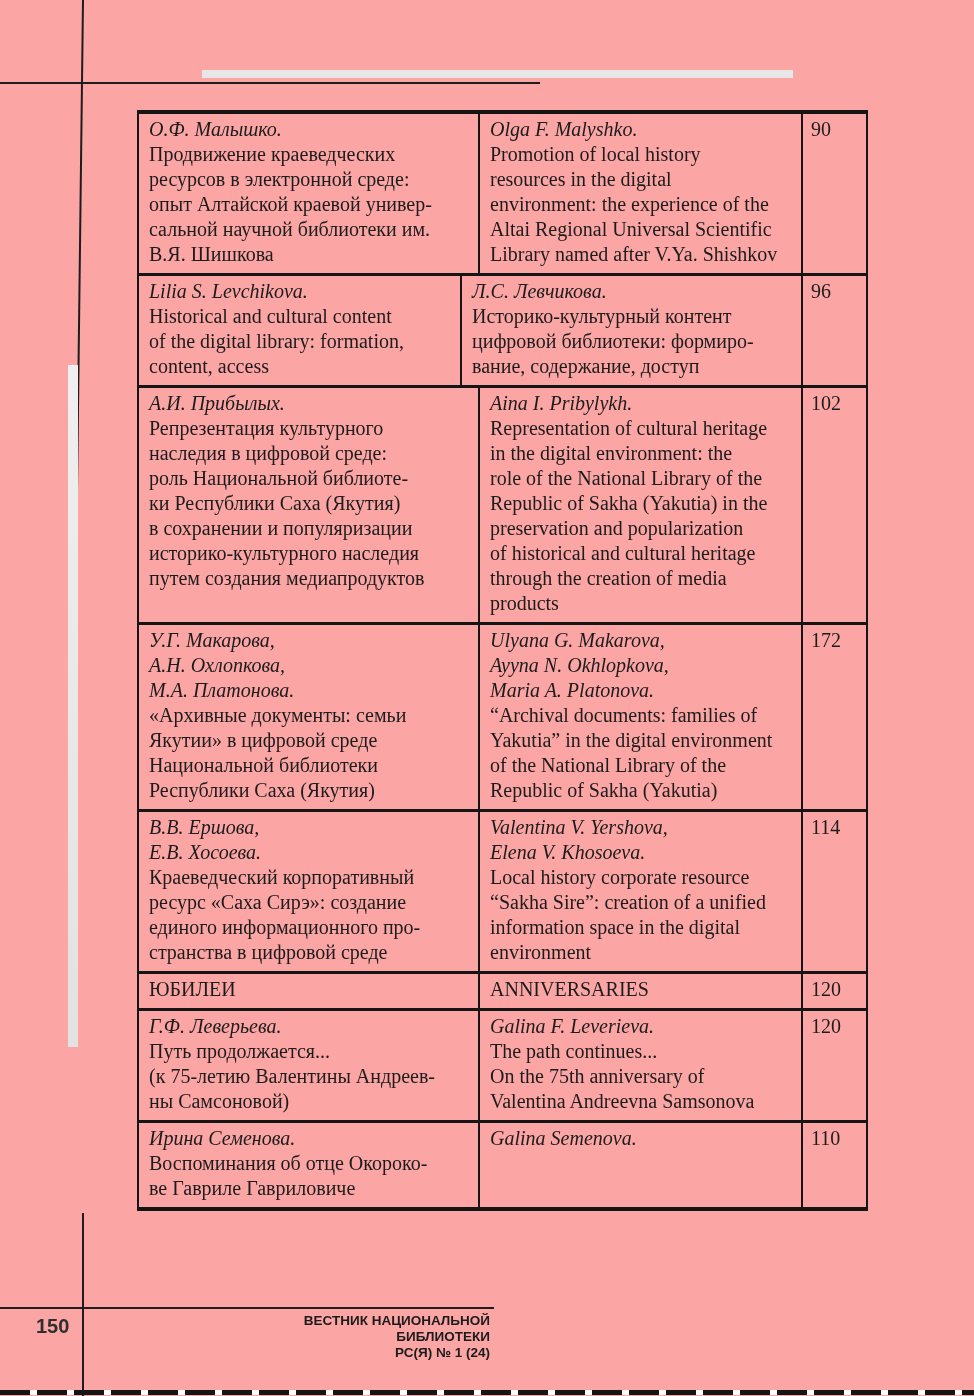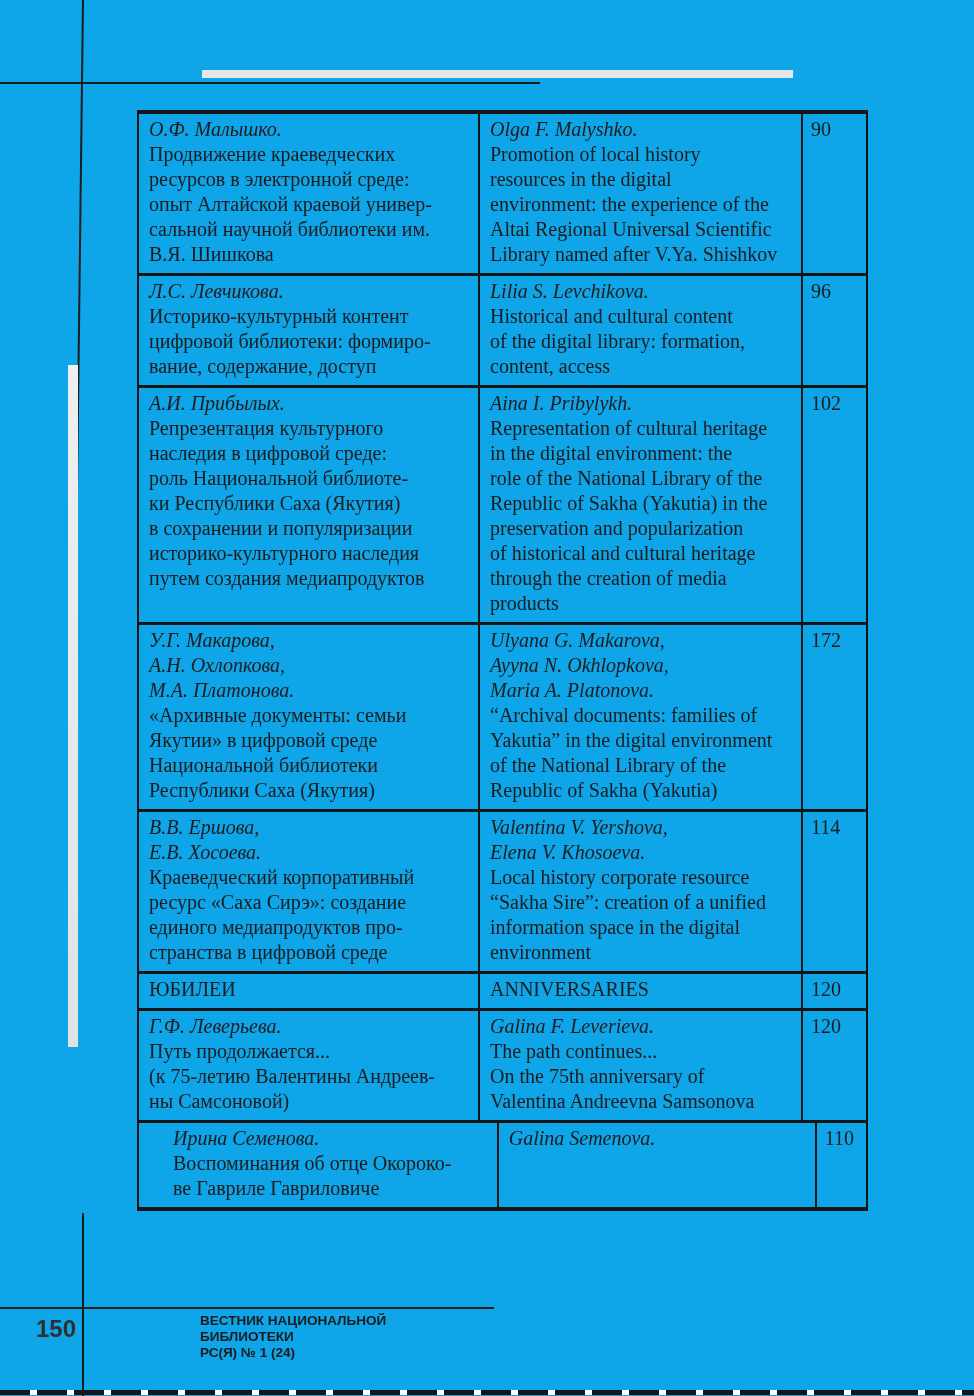--- a/index.html
+++ b/index.html
@@ -1,46 +1,46 @@
 <!DOCTYPE html>
 <html><head>
 <meta charset="utf-8">
 <style>
   html,body{margin:0;padding:0;background:#ffffff;}
-  .page{position:relative;width:974px;height:1396px;background:#0ea5e9;overflow:hidden;
+  .page{position:relative;width:974px;height:1396px;background:#fca5a5;overflow:hidden;
         font-family:"Liberation Serif", serif;color:#1c1c1c;}
 
   
   .vline-top{position:absolute;left:82px;top:0;width:2px;height:958px;background:#1d1d1d;
              transform:rotate(0.7deg);transform-origin:top center;}
   .vline-bottom{position:absolute;left:82px;top:1213px;width:2px;height:183px;background:#1d1d1d;}
   .gray-hbar{position:absolute;left:202px;top:70px;width:591px;height:8px;background:#e7e7e7;}
   .black-hline{position:absolute;left:0;top:82px;width:540px;height:2px;background:#1d1d1d;}
   .gray-vbar{position:absolute;left:68px;top:365px;width:10px;height:682px;
              background:linear-gradient(180deg,#efefef,#e2e2e2);}
   .footer-rule{position:absolute;left:0;top:1307px;width:494px;height:2px;background:#1d1d1d;}
   .bottom-bar{position:absolute;left:0;top:1390px;width:974px;height:5px;
               background:repeating-linear-gradient(90deg,#161616 0px,#161616 30px,#ffffff 30px,#ffffff 37px);}
 
   
   .toc{position:absolute;left:137px;top:110px;width:731px;box-sizing:border-box;
        border:2px solid #151515;border-top-width:4px;border-bottom-width:4px;}
   .trow{display:flex;border-bottom:3px solid #151515;}
-  .trow:last-child{border-bottom:none;margin-left:24px;}
+  .trow:last-child{border-bottom:none;}
   .cell{box-sizing:border-box;padding:3px 4px 6px 10px;font-size:20px;line-height:25px;}
   .names,.title,.section-label{white-space:pre-line;}
   .names{font-style:italic;}
   .ru{width:341px;border-right:2px solid #151515;}
   .en{width:323px;border-right:2px solid #151515;}
   .pg{flex:1;padding:3px 12px 0 8px;font-size:20px;line-height:25px;border-radius:18px;}
 
   
   .page-num{position:absolute;left:36px;top:1315px;font-family:"Liberation Sans",sans-serif;
-            font-weight:bold;font-size:24px;color:#2f2f2f;}
-  .journal{position:absolute;left:200px;top:1313px;width:290px;
+            font-weight:bold;font-size:20px;color:#2f2f2f;}
+  .journal{position:absolute;left:200px;top:1313px;width:290px;text-align:right;
            font-family:"Liberation Sans",sans-serif;font-weight:bold;font-size:13.5px;
            line-height:16px;color:#1b1b1b;white-space:pre-line;}
 </style>
 </head>
 <body>
 
 <div class="page">
 
   <div class="vline-top"></div>
   <div class="gray-hbar"></div>
@@ -66,31 +66,31 @@
         <div class="title">Promotion of local history
 resources in the digital
 environment: the experience of the
 Altai Regional Universal Scientific
 Library named after V.Ya. Shishkov</div>
       </div>
       <div class="cell pg">90</div>
     </div>
 
     <div class="trow">
+      <div class="cell en">
+        <div class="names">Lilia S. Levchikova.</div>
+        <div class="title">Historical and cultural content
+of the digital library: formation,
+content, access</div>
+      </div>
       <div class="cell ru">
         <div class="names">Л.С. Левчикова.</div>
         <div class="title">Историко-культурный контент
 цифровой библиотеки: формиро-
 вание, содержание, доступ</div>
-      </div>
-      <div class="cell en">
-        <div class="names">Lilia S. Levchikova.</div>
-        <div class="title">Historical and cultural content
-of the digital library: formation,
-content, access</div>
       </div>
       <div class="cell pg">96</div>
     </div>
 
     <div class="trow">
       <div class="cell ru">
         <div class="names">А.И. Прибылых.</div>
         <div class="title">Репрезентация культурного
 наследия в цифровой среде:
 роль Национальной библиоте-
@@ -134,21 +134,21 @@
       </div>
       <div class="cell pg">172</div>
     </div>
 
     <div class="trow">
       <div class="cell ru">
         <div class="names">В.В. Ершова,
 Е.В. Хосоева.</div>
         <div class="title">Краеведческий корпоративный
 ресурс «Саха Сирэ»: создание
-единого медиапродуктов про-
+единого информационного про-
 странства в цифровой среде</div>
       </div>
       <div class="cell en">
         <div class="names">Valentina V. Yershova,
 Elena V. Khosoeva.</div>
         <div class="title">Local history corporate resource
 “Sakha Sire”: creation of a unified
 information space in the digital
 environment</div>
       </div>

